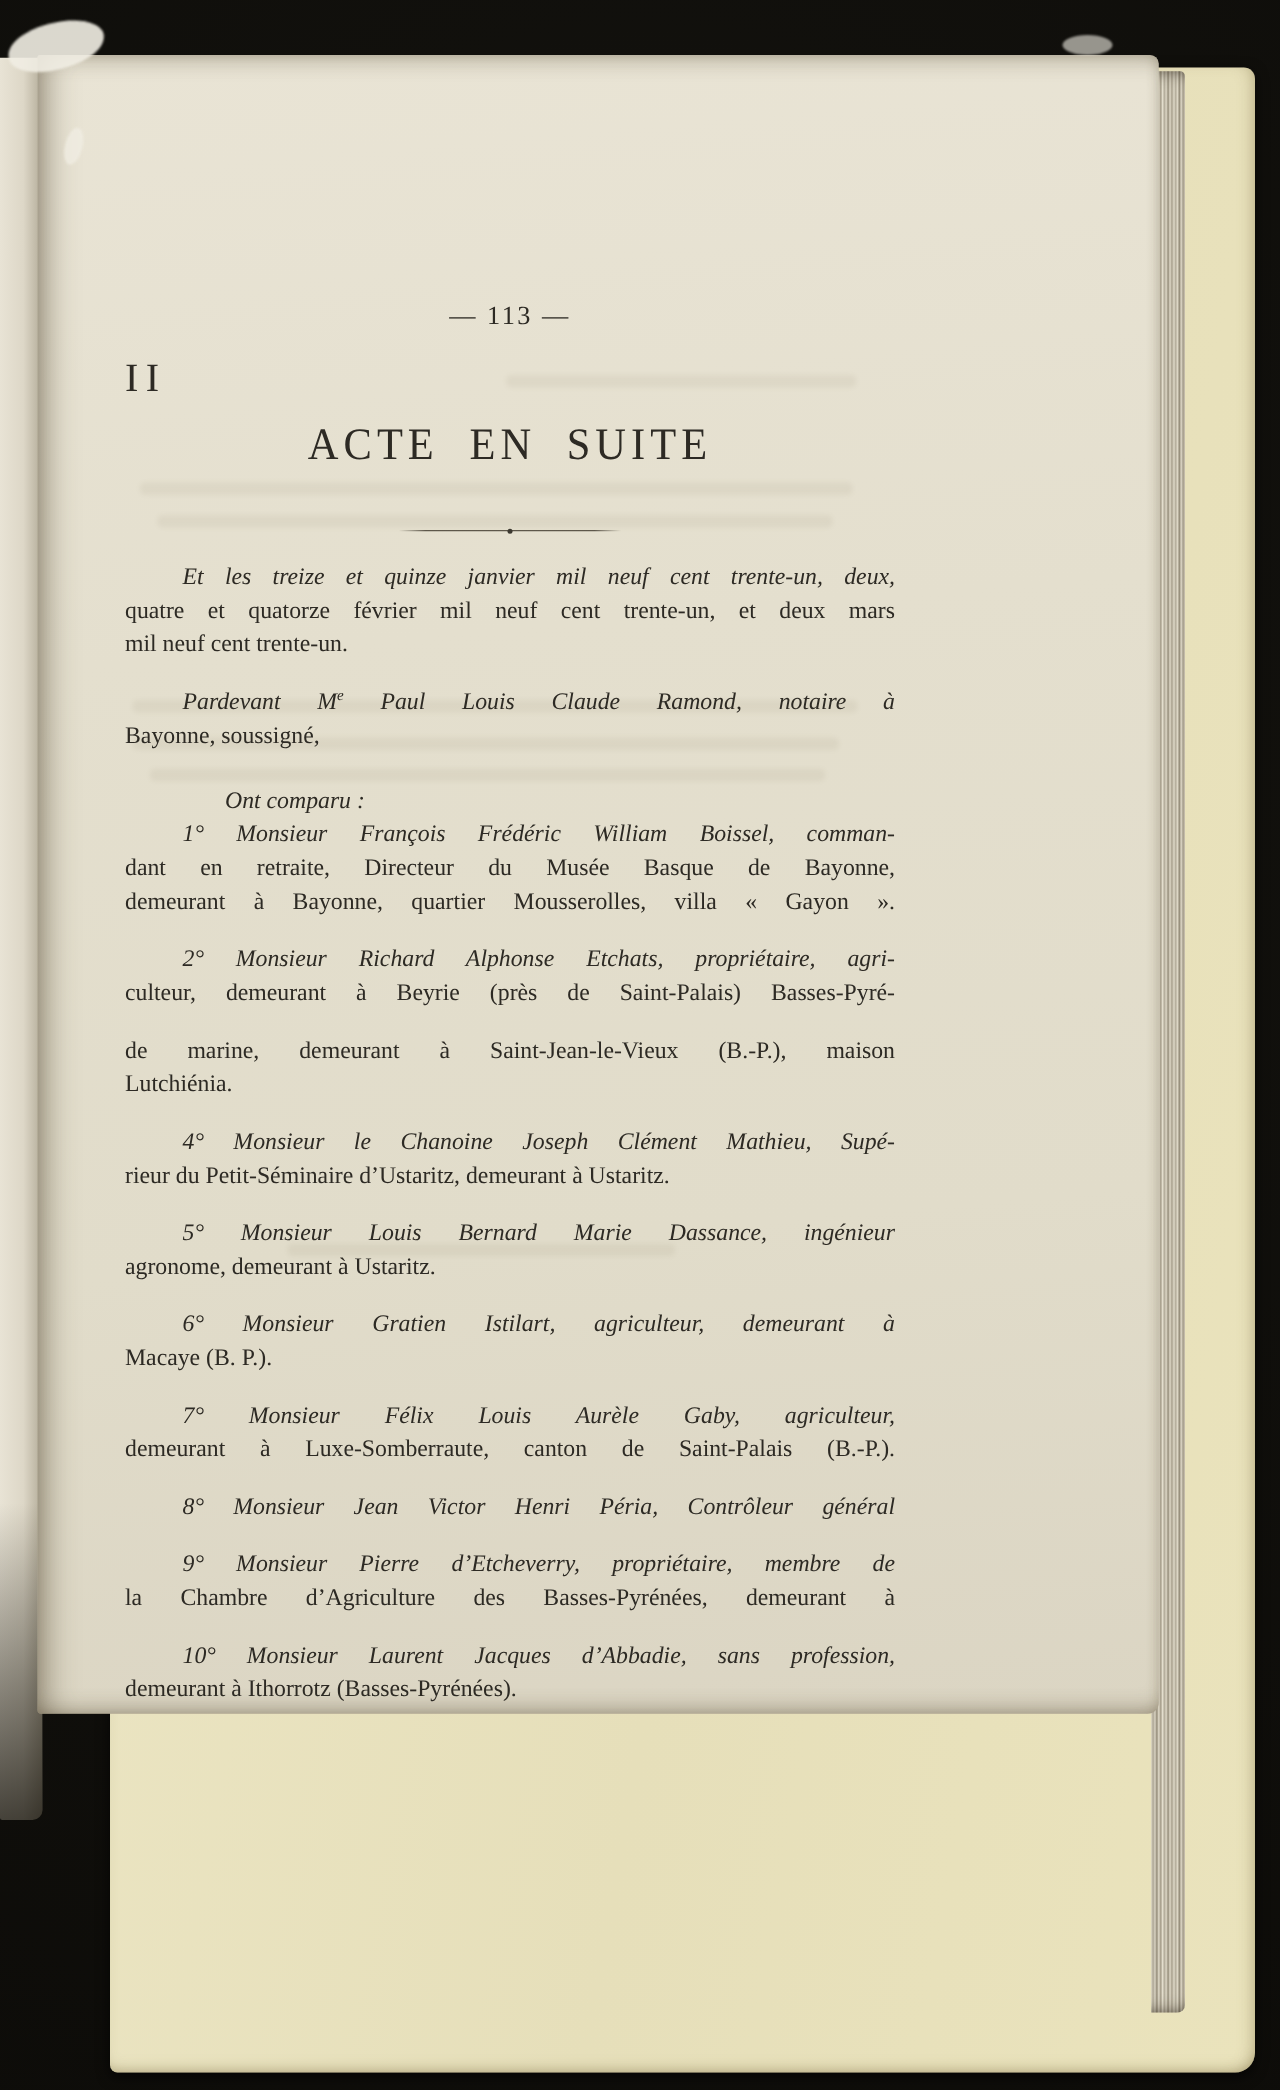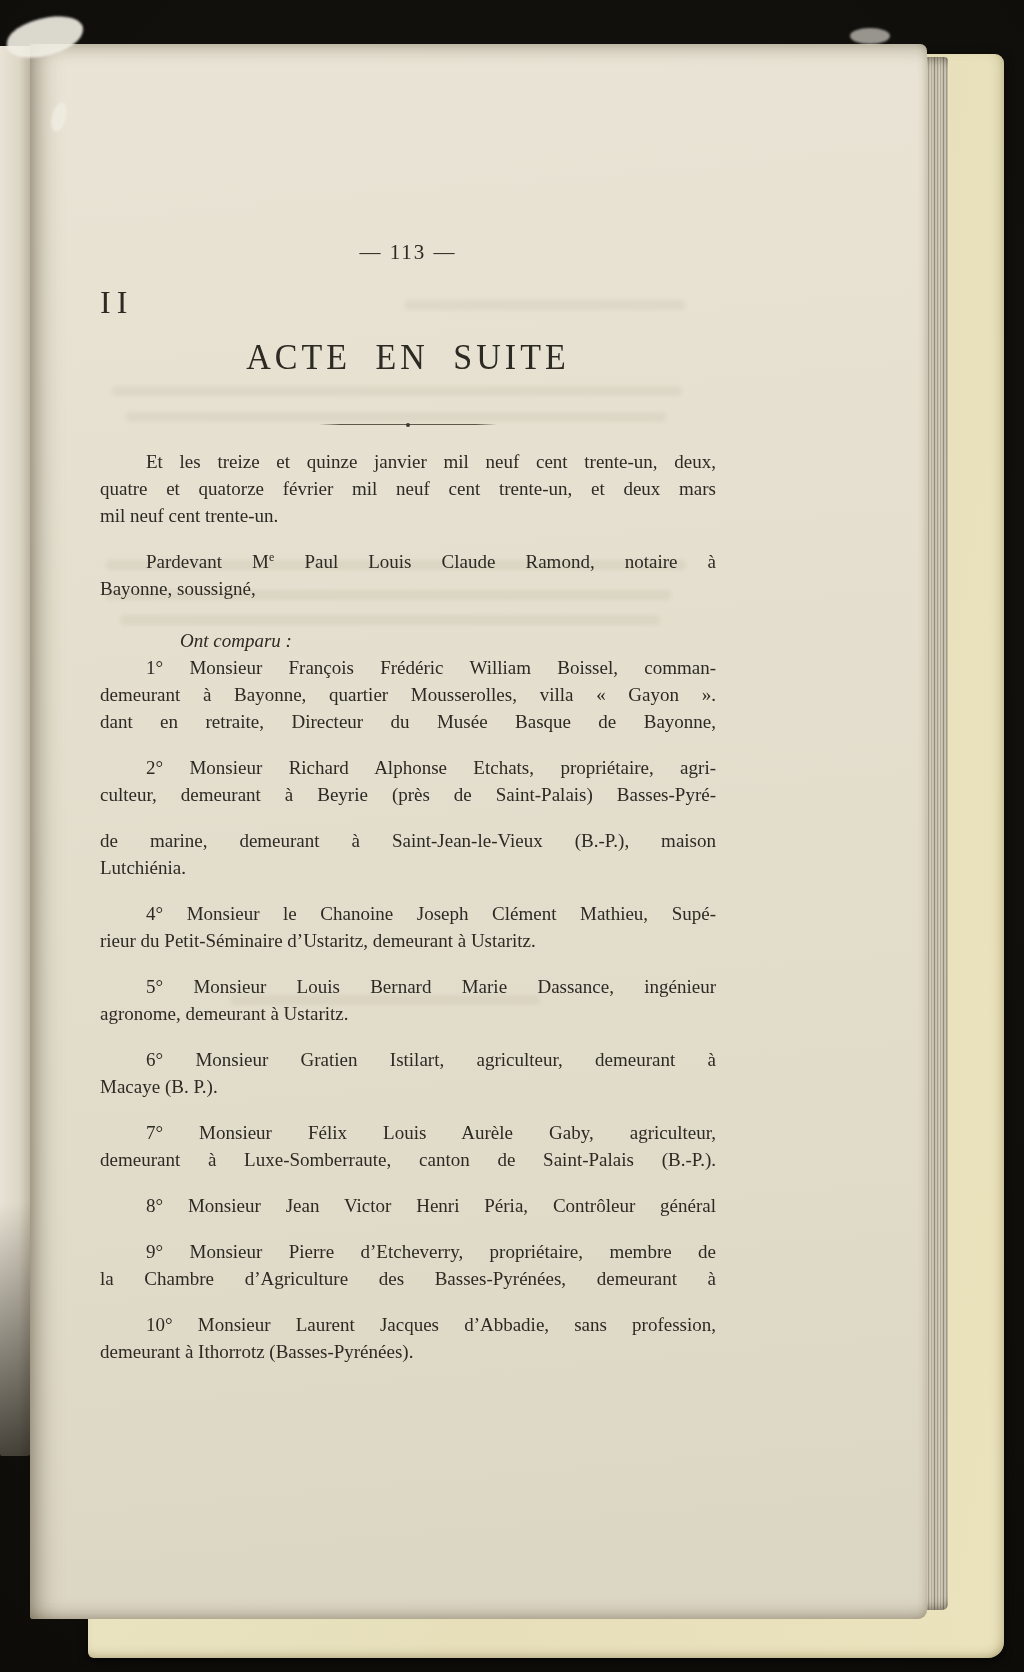--- a/index.html
+++ b/index.html
@@ -28,21 +28,21 @@
   
   .prev-page{
     position:absolute;left:0;top:46px;width:34px;height:1410px;
     background:
       linear-gradient(180deg, rgba(0,0,0,0) 82%, rgba(15,12,6,.75) 100%),
       linear-gradient(90deg,#e8e3d5 0%,#ddd7c7 55%,#b2ab98 100%);
     border-radius:0 0 8px 2px;
   }
   
   .page{
-    position:absolute;left:30px;top:44px;width:897px;height:1575px;
+    position:absolute;left:30px;top:44px;width:897px;height:1327px;
     background:linear-gradient(175deg,#e9e4d5 0%, var(--paper,#e4dfce) 35%, #e1dcca 70%, #dbd5c3 100%);
     border-radius:2px 7px 9px 3px;
     box-shadow:
       inset 17px 0 26px -12px rgba(70,58,36,.55),
       inset 0 14px 20px -14px rgba(95,84,60,.4),
       inset -5px 0 10px -6px rgba(100,90,65,.28),
       inset 0 -11px 18px -10px rgba(92,78,52,.4);
   }
   
   .fluff{position:absolute;background:#f1eee4;filter:blur(1px);opacity:.9;}
@@ -78,21 +78,21 @@
     background:linear-gradient(90deg,rgba(70,64,52,0),rgba(70,64,52,.85) 12%,rgba(70,64,52,.85) 88%,rgba(70,64,52,0));}
   .rule::after{content:"";position:absolute;left:50%;top:0.5px;width:4px;height:4px;margin-left:-2px;
     background:#3c3930;border-radius:50%;}
 
   .bodytext{margin-top:21px;font-size:19px;line-height:27px;}
   .blk{margin:0;}
   .blk.mt-sm{margin-top:6px;}
   .ln{text-align:justify;}
   .fill{text-align-last:justify;}
   .end{text-align-last:left;}
-  .first{text-indent:46px;}
+  .first{text-indent:46px;font-style:italic;}
   .comparu{font-style:italic;margin:25px 0 0 80px;text-align:left;}
   sup.sup{font-size:12px;line-height:0;}
 </style>
 </head>
 <body>
 
 <div class="scene">
 
   <div class="cover-edge"></div>
   <div class="page-stack"></div>
@@ -130,22 +130,22 @@
           </p>
           <div class="ln first fill"><span>Pardevant M</span><sup class="sup">e</sup> <span>Paul Louis Claude Ramond, notaire à</span></div>
           <div class="ln end">Bayonne, soussigné,</div>
         <p></p>
 
         <div class="comparu">Ont comparu :</div>
 
         <p class="blk">
           </p>
           <div class="ln first fill">1° Monsieur François Frédéric William Boissel, comman-</div>
+          <div class="ln fill">dant en retraite, Directeur du Musée Basque de Bayonne,</div>
           <div class="ln fill">demeurant à Bayonne, quartier Mousserolles, villa « Gayon ».</div>
-          <div class="ln fill">dant en retraite, Directeur du Musée Basque de Bayonne,</div>
         <p></p>
 
         <p class="blk">
           </p>
           <div class="ln first fill">2° Monsieur Richard Alphonse Etchats, propriétaire, agri-</div>
           <div class="ln fill">culteur, demeurant à Beyrie (près de Saint-Palais) Basses-Pyré-</div>
         <p></p>
 
         <p class="blk">
           </p>

